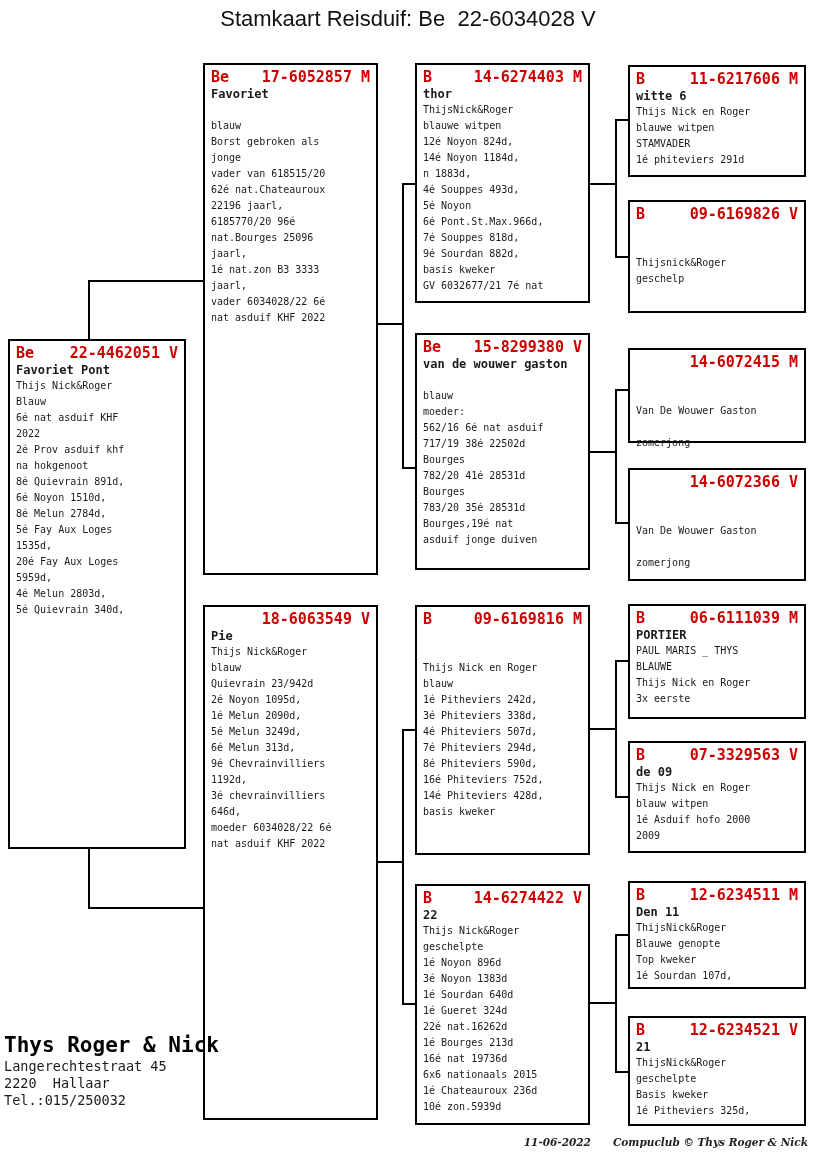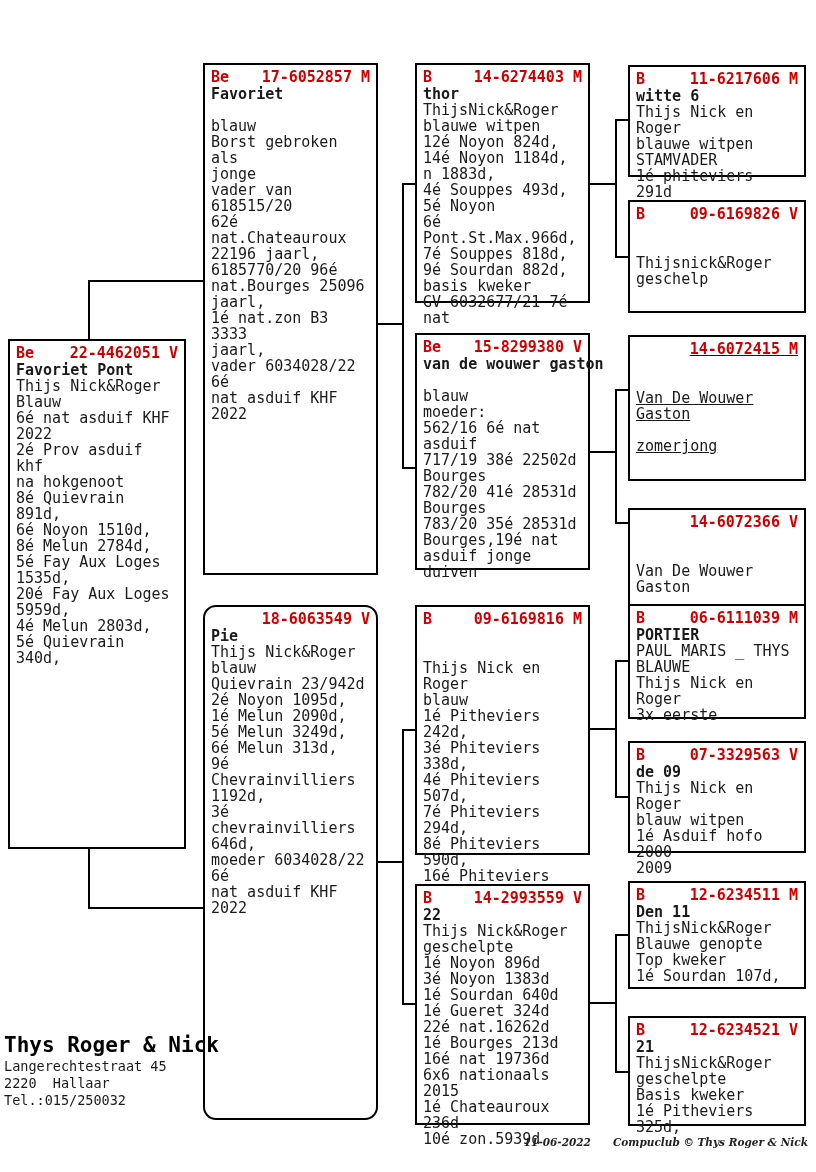--- a/index.html
+++ b/index.html
@@ -6,37 +6,38 @@
   #card{position:relative;width:816px;height:1172px;background:#ffffff;overflow:hidden;
         font-family:"DejaVu Sans Mono",monospace;}
   .title{position:absolute;left:0;top:6px;width:100%;text-align:center;
          font-family:"Liberation Sans",sans-serif;font-size:22px;color:#111;
          white-space:pre;}
   .pbox{position:absolute;box-sizing:border-box;border:2px solid #000;background:#fff;
         padding:3px 6px 0 6px;color:#1a1a1a;}
   .phead{position:relative;text-align:right;font-weight:bold;font-size:15px;
          color:#cc0000;line-height:18px;white-space:pre;}
   .pprefix{position:absolute;left:0;top:0;}
-  .pname{font-weight:bold;font-size:15px;line-height:16px;min-height:16px;white-space:pre;}
-  .plines{font-size:15px;line-height:16px;white-space:pre-line;}
+  .pname{font-weight:bold;font-size:12px;line-height:16px;min-height:16px;white-space:pre;}
+  .plines{font-size:10px;line-height:16px;white-space:pre-line;}
   .hline,.vline{position:absolute;background:#000;}
   .hline{height:2px;}
   .vline{width:2px;}
   .owner{position:absolute;left:4px;top:1032px;}
   .owner-name{font-weight:bold;font-size:21px;line-height:26px;color:#000;white-space:pre;text-align:right;}
   .owner-line{font-size:13.5px;line-height:17px;color:#1a1a1a;white-space:pre;}
   .footer{position:absolute;right:8px;top:1136px;display:flex;gap:22px;
           font-family:"DejaVu Serif",serif;font-style:italic;font-weight:bold;
           font-size:10.5px;color:#222;}
 </style>
 </head>
 <body>
 
 <div id="card">
 
+  <div class="title">Stamkaart Reisduif: Be  22-6034028 V</div>
 
   <div class="pbox" style="left:8px;top:339px;width:178px;height:510px;">
     <div class="phead"><span class="pprefix">Be</span><span class="pring">22-4462051 V</span></div>
     <div class="pname">Favoriet Pont</div>
     <div class="plines">Thijs Nick&amp;Roger
 Blauw
 6é nat asduif KHF
 2022
 2é Prov asduif khf
 na hokgenoot
@@ -63,21 +64,21 @@
 22196 jaarl,
 6185770/20 96é
 nat.Bourges 25096
 jaarl,
 1é nat.zon B3 3333
 jaarl,
 vader 6034028/22 6é
 nat asduif KHF 2022</div>
   </div>
 
-  <div class="pbox" style="left:203px;top:605px;width:175px;height:515px;border-radius:13px;">
+  <div class="pbox" style="left:203px;top:605px;width:175px;height:515px;">
     <div class="phead"><span class="pprefix"></span><span class="pring">18-6063549 V</span></div>
     <div class="pname">Pie</div>
     <div class="plines">Thijs Nick&amp;Roger
 blauw
 Quievrain 23/942d
 2é Noyon 1095d,
 1é Melun 2090d,
 5é Melun 3249d,
 6é Melun 313d,
 9é Chevrainvilliers
@@ -131,21 +132,21 @@
 3é Phiteviers 338d,
 4é Phiteviers 507d,
 7é Phiteviers 294d,
 8é Phiteviers 590d,
 16é Phiteviers 752d,
 14é Phiteviers 428d,
 basis kweker</div>
   </div>
 
   <div class="pbox" style="left:415px;top:884px;width:175px;height:241px;">
-    <div class="phead"><span class="pprefix">B</span><span class="pring">14-2993559 V</span></div>
+    <div class="phead"><span class="pprefix">B</span><span class="pring">14-6274422 V</span></div>
     <div class="pname">22</div>
     <div class="plines">Thijs Nick&amp;Roger
 geschelpte
 1é Noyon 896d
 3é Noyon 1383d
 1é Sourdan 640d
 1é Gueret 324d
 22é nat.16262d
 1é Bourges 213d
 16é nat 19736d
@@ -164,30 +165,30 @@
   </div>
 
   <div class="pbox" style="left:628px;top:200px;width:178px;height:113px;">
     <div class="phead"><span class="pprefix">B</span><span class="pring">09-6169826 V</span></div>
     <div class="pname"></div>
     <div class="plines">
 Thijsnick&amp;Roger
 geschelp</div>
   </div>
 
-  <div class="pbox" style="left:628px;top:335px;width:178px;height:146px;text-decoration:underline;">
+  <div class="pbox" style="left:628px;top:348px;width:178px;height:95px;">
     <div class="phead"><span class="pprefix"></span><span class="pring">14-6072415 M</span></div>
     <div class="pname"></div>
     <div class="plines">
 Van De Wouwer Gaston
 
 zomerjong</div>
   </div>
 
-  <div class="pbox" style="left:628px;top:468px;width:178px;height:113px;margin-top:40px;">
+  <div class="pbox" style="left:628px;top:468px;width:178px;height:113px;">
     <div class="phead"><span class="pprefix"></span><span class="pring">14-6072366 V</span></div>
     <div class="pname"></div>
     <div class="plines">
 Van De Wouwer Gaston
 
 zomerjong</div>
   </div>
 
   <div class="pbox" style="left:628px;top:604px;width:178px;height:115px;">
     <div class="phead"><span class="pprefix">B</span><span class="pring">06-6111039 M</span></div>

